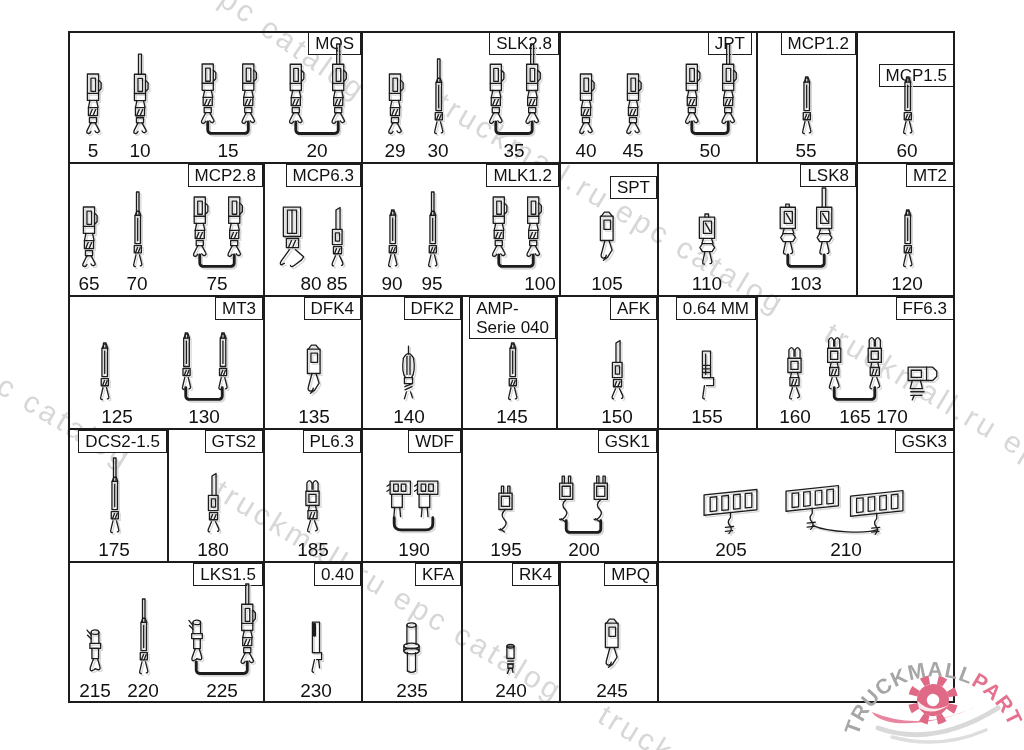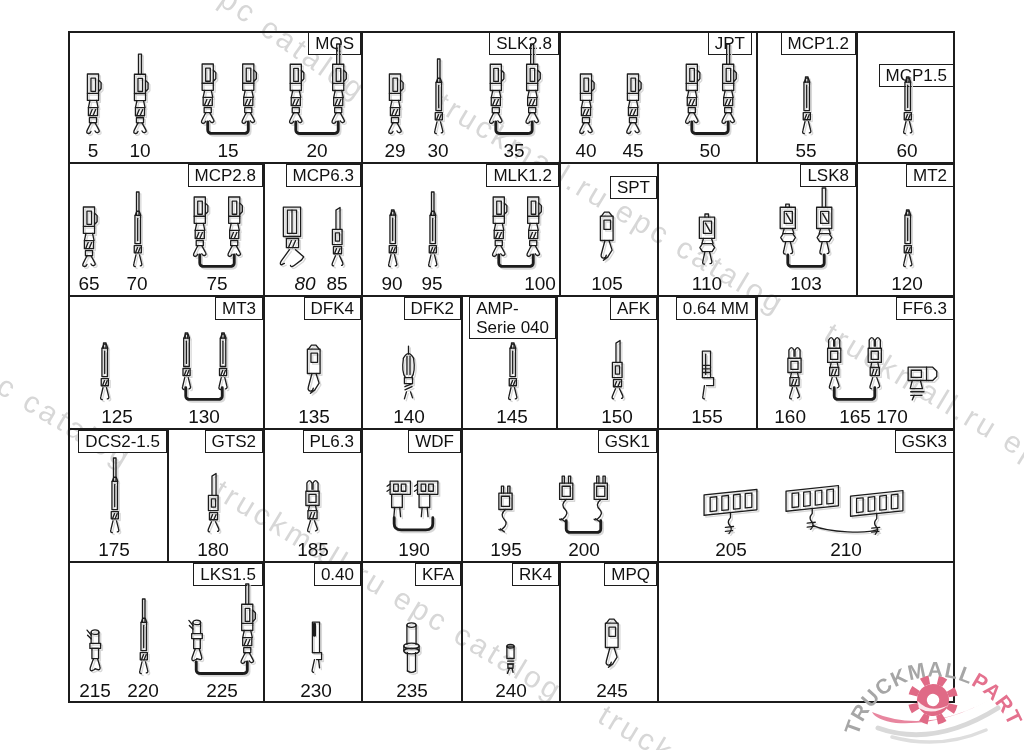--- a/index.html
+++ b/index.html
@@ -585,21 +585,21 @@
           <g class="ink">
             <path d="M4,3 h17 v29 h-17 Z"></path>
             <path d="M8,6 h9 v23 h-9 Z"></path>
             <path d="M12.5,6 v23"></path>
             <path d="M7,34 h12 v9 h-12 Z"></path>
             <path d="M9,43 l3,-7 M13,43 l3,-7"></path>
             <path d="M10,45 l-8,11 q-2,3 0,4 l3,-1.5"></path>
             <path d="M16,45 l8,7 l-2,3 l-8,6 q-2.5,1.5 -3,-.5"></path>
           </g>
         </svg></div>
-      <div class="pnum" style="left: 265px; top: 273px; font-style: italic;">80</div>
+      <div class="pnum" style="left: 271px; top: 273px;">80</div>
       <div class="fig" style="left: 327px; top: 204px; width: 20px; height: 66px;"><svg width="20" height="66" viewBox="-1 -1 19 65">
           <g class="ghost" transform="translate(1.8,1.8)">
             <path d="M7.5,24 V5 L11.5,2.5 V24"></path>
             <path d="M4,24 h9.5 v15 h-9.5 Z"></path>
             <path d="M7,27.5 h4 v8 h-4 Z"></path>
             <path d="M5,41 h8 v7 h-8 Z"></path>
             <path d="M6,48 l2,-5 M9.4,48 l2,-5"></path>
             <path d="M7,50 l-3,7 q-1,2.6 1,3 M11,50 l3,6.5 q1,2.6 -1,3"></path>
           </g>
           <g class="ink">
@@ -1005,21 +1005,21 @@
             <path d="M4.5,16 V8 q2.5,-5 5,0 V14"></path>
             <path d="M10.5,14 V8 q2.5,-5 5,0 V16"></path>
             <path d="M3.5,16 h13 v14 h-13 Z"></path>
             <path d="M6.5,19 h7 v8 h-7 Z"></path>
             <path d="M7,30 l-1,5 M13,30 l1,5"></path>
             <path d="M5.5,35 h9 v8 h-9 Z"></path>
             <path d="M7,43 l2,-6 M10.2,43 l2,-6"></path>
             <path d="M8,45 l-2.5,8 q-1,3 1.5,3 M12,45 l2.5,7 q1,2.5 -1.5,3"></path>
           </g>
         </svg></div>
-      <div class="pnum" style="left: 726px; top: 406px; text-align: right;">160</div>
+      <div class="pnum" style="left: 755px; top: 406px;">160</div>
       <div class="fig" style="left: 823px; top: 331px; width: 64px; height: 72px;"><svg width="64" height="72" viewBox="-1 -1 63 71">
           <g class="ghost" transform="translate(1.8,1.8)">
             <g transform="translate(0,0)">
               <path d="M4.5,16 V8 q2.5,-5 5,0 V14"></path>
               <path d="M10.5,14 V8 q2.5,-5 5,0 V16"></path>
               <path d="M3.5,16 h13 v14 h-13 Z"></path>
               <path d="M6.5,19 h7 v8 h-7 Z"></path>
               <path d="M7,30 l-1,5 M13,30 l1,5"></path>
               <path d="M5.5,35 h9 v8 h-9 Z"></path>
               <path d="M7,43 l2,-6 M10.2,43 l2,-6"></path>

